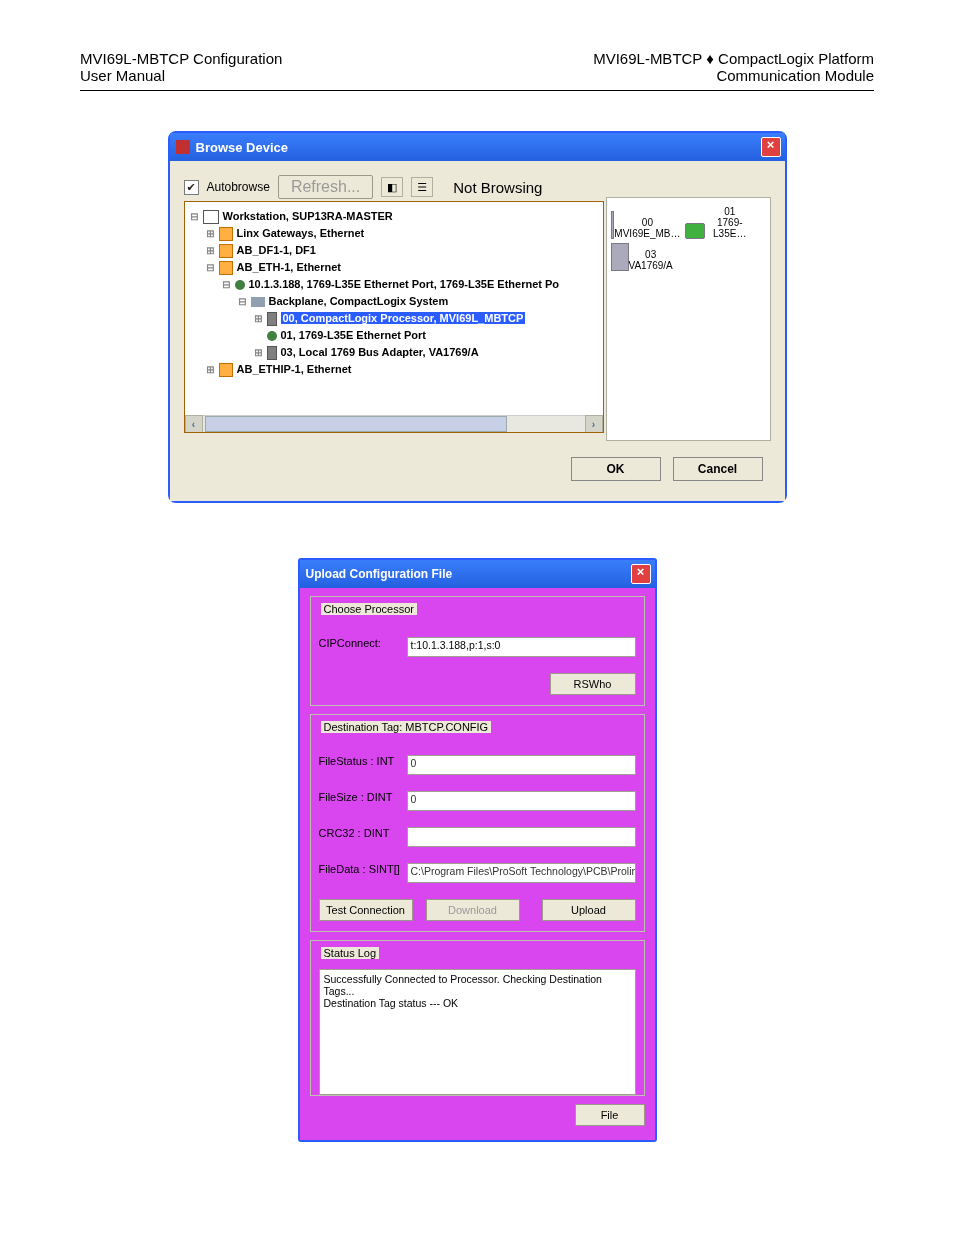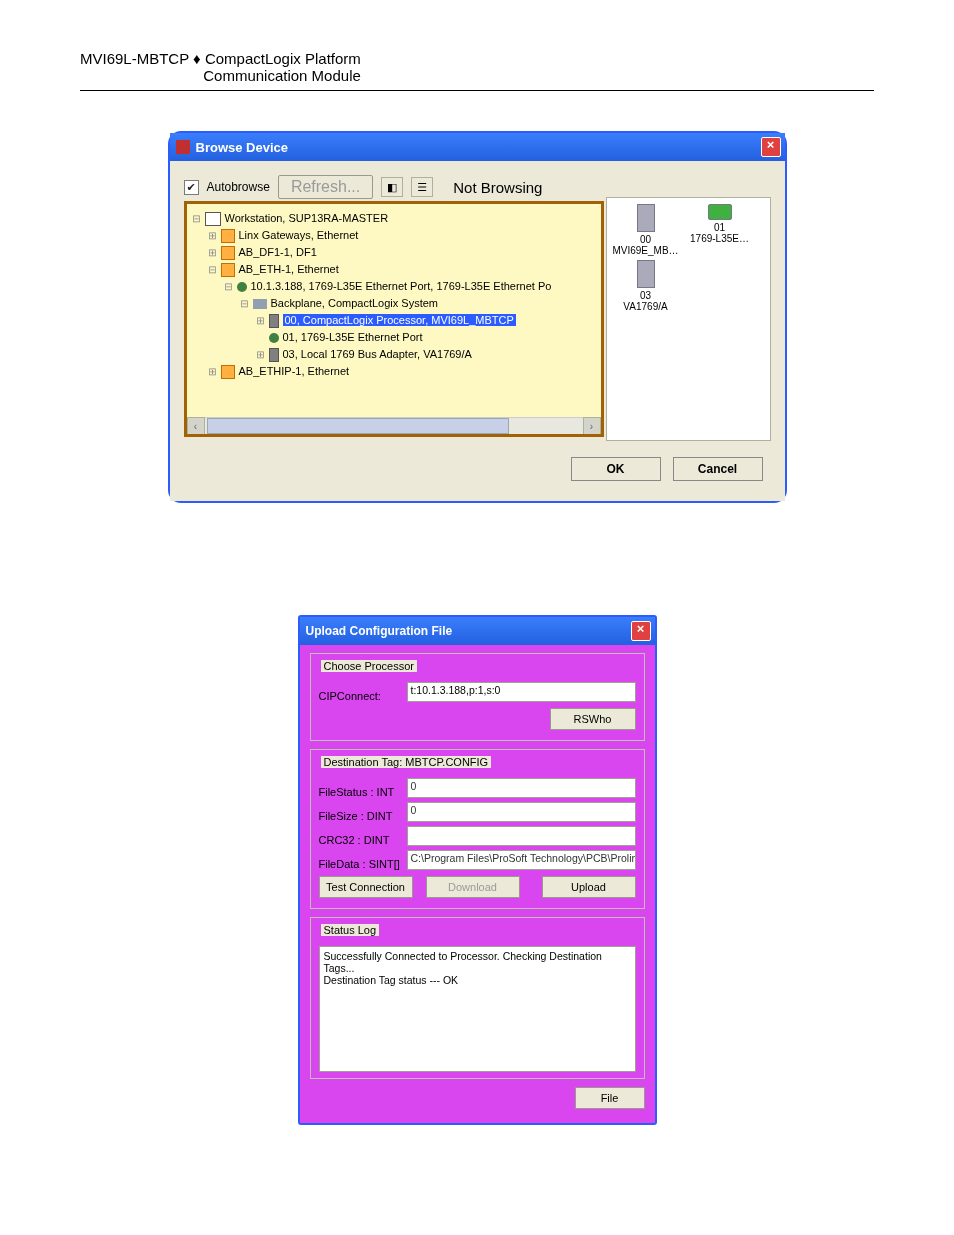--- a/index.html
+++ b/index.html
@@ -18,23 +18,23 @@
     padding-bottom: 6px;
     margin-bottom: 40px;
     font-size: 15px;
   }
   .page-header .left { text-align: left; }
   .page-header .right { text-align: right; }
 
   
   .dlg {
     border: 2px solid #2a5cff;
-    border-radius: 13px;
+    border-radius: 8px;
     width: 615px;
-    margin: 0 auto 112px auto;
+    margin: 0 auto 55px auto;
     font-family: Tahoma, sans-serif;
     background: #fff;
   }
   .dlg-title {
     background: linear-gradient(to bottom, #3a7efc, #2360e0);
     color: #fff;
     font-weight: bold;
     font-size: 13px;
     padding: 4px 4px 4px 6px;
     display: flex;
@@ -83,26 +83,27 @@
     padding:2px 12px;
     color:#9a9a9a;
     border-radius:2px;
   }
   .tbicon {
     width:20px; height:18px; border:1px solid #b0b0a0; display:flex; align-items:center; justify-content:center; font-size:11px; background:#ece9d8;
   }
   .status-text { font-size:15px; margin-left:12px; }
 
   .tree {
-    background:#fef9c3;
-    border:3px solid #a16207;
+    background:#ffffff;
+    border:1px solid #a16207;
     height:230px;
     overflow:hidden;
     font-size:11px;
     position:relative;
+    font-weight:bold;
   }
   .tree ul { list-style:none; margin:0; padding-left:16px; }
   .tree > ul { padding:6px 0 0 4px; }
   .tree li { white-space:nowrap; line-height:16px; }
   .node-ico { display:inline-block; width:12px; text-align:center; color:#888; font-size:10px; margin-right:2px;}
   .ico {
     display:inline-block; width:14px; height:12px; vertical-align:middle; margin-right:4px;
   }
   .ico-ws { background:#fff; border:1px solid #555; position:relative; }
   .ico-net { width:12px; height:12px; background:#ffb040; border:1px solid #c07000; }
@@ -127,21 +128,21 @@
     border:1px solid #b0b0a0;
     margin-top:22px;
     height:230px;
     padding:6px 4px;
   }
   .rp-grid {
     display:flex; flex-wrap:wrap; gap:4px;
     font-size:10px;
     text-align:center;
   }
-  .rp-item { width:70px; display:flex; flex-direction:column; align-items:center; }
+  .rp-item { width:70px; display:flex; flex-direction:row; align-items:flex-end; }
   .rp-icon { width:16px; height:26px; background:#aab; border:1px solid #778; }
   .rp-icon.green { width:22px; height:14px; background:#40b040; border-radius:2px; }
   .rp-label { margin-top:2px; line-height:11px; }
 
   .dlg-buttons {
     display:flex; justify-content:flex-end; gap:12px; padding:16px 8px 6px 8px;
   }
   .dlg-buttons .btn2 {
     width:90px; height:24px; border:1px solid #888; background:#ece9d8; font-size:12px; font-weight:bold; cursor:pointer;
   }
@@ -155,40 +156,44 @@
     font-family: Tahoma, sans-serif;
     font-size:11px;
   }
   .dlg2-body { background:#d946ef; padding:8px 10px 14px 10px; }
   .fieldset {
     border:1px solid #c0c0b0; padding:6px 8px 10px 8px; margin-bottom:8px;
   }
   .fieldset .legend {
     font-size:11px; margin:-12px 0 6px 2px; background:#ece9d8; display:inline-block; padding:0 3px;
   }
-  .row { display:flex; align-items:flex-end; margin:4px 0; }
+  .row { display:flex; align-items:flex-start; margin:16px 0; }
   .row .lbl { width:88px; }
   .row .val {
     flex:1; background:#fff; border:1px solid #a0a090; height:16px; padding:1px 3px; font-size:10.5px; white-space:nowrap; overflow:hidden;
   }
   .row .val.ro { color:#333; }
   .btn-row { display:flex; gap:6px; justify-content:flex-end; margin-top:6px; }
   .sbtn {
     border:1px solid #9a9a8a; background:#ece9d8; font-size:11px; height:22px; width:94px; cursor:pointer;
   }
   .sbtn:disabled, .sbtn.disabled { color:#9a9a9a; cursor:default; }
   .log-box {
     background:#fff; border:1px solid #a0a090; height:118px; padding:3px 4px; margin-top:4px; font-size:10.5px; line-height:12px;
   }
 </style>
 </head>
 <body>
 
 <div class="page">
   <div class="page-header">
+    <div class="left">
+      <div>MVI69L-MBTCP Configuration</div>
+      <div>User Manual</div>
+    </div>
     <div class="right">
       <div>MVI69L-MBTCP ♦ CompactLogix Platform</div>
       <div>Communication Module</div>
     </div>
   </div>
 
   <div class="dlg">
     <div class="dlg-title">
       <span style="display:flex;align-items:center;">
         <span class="ticon"></span>
@@ -300,21 +305,21 @@
         </div>
         <div class="btn-row" style="justify-content:space-between;">
           <button class="sbtn">Test Connection</button>
           <div style="display:flex; gap:22px;">
             <button class="sbtn disabled">Download</button>
             <button class="sbtn">Upload</button>
           </div>
         </div>
       </div>
 
-      <div class="fieldset" style="padding-bottom:6px;">
+      <div class="fieldset" style="padding-bottom:0;">
         <div class="legend">Status Log</div>
         <div class="log-box">
           <div>Successfully Connected to Processor. Checking Destination Tags...</div>
           <div>Destination Tag status --- OK</div>
         </div>
       </div>
 
       <div class="btn-row">
         <button class="sbtn" style="width:70px;">File</button>
       </div>

